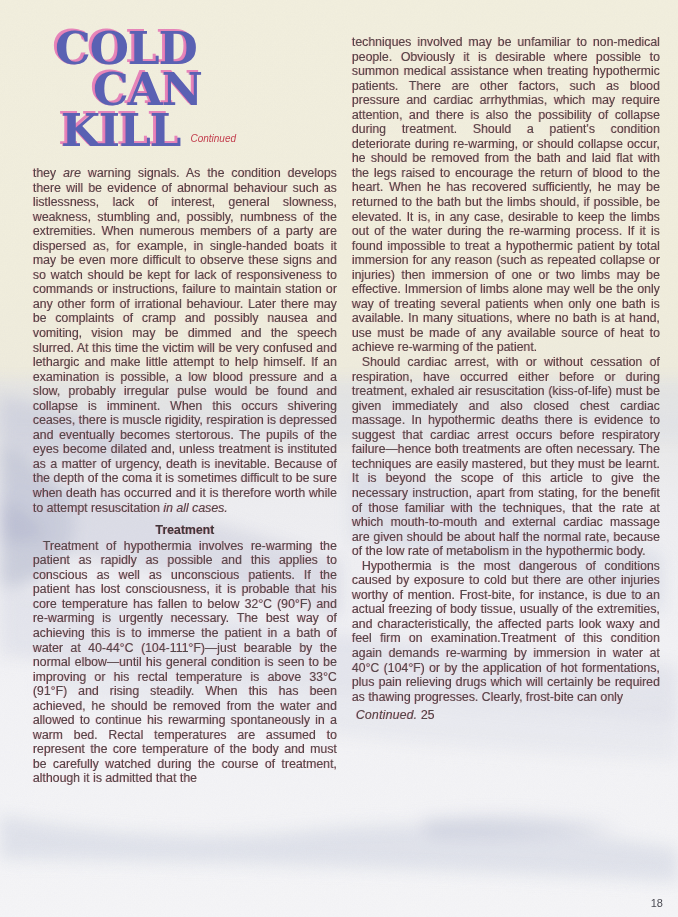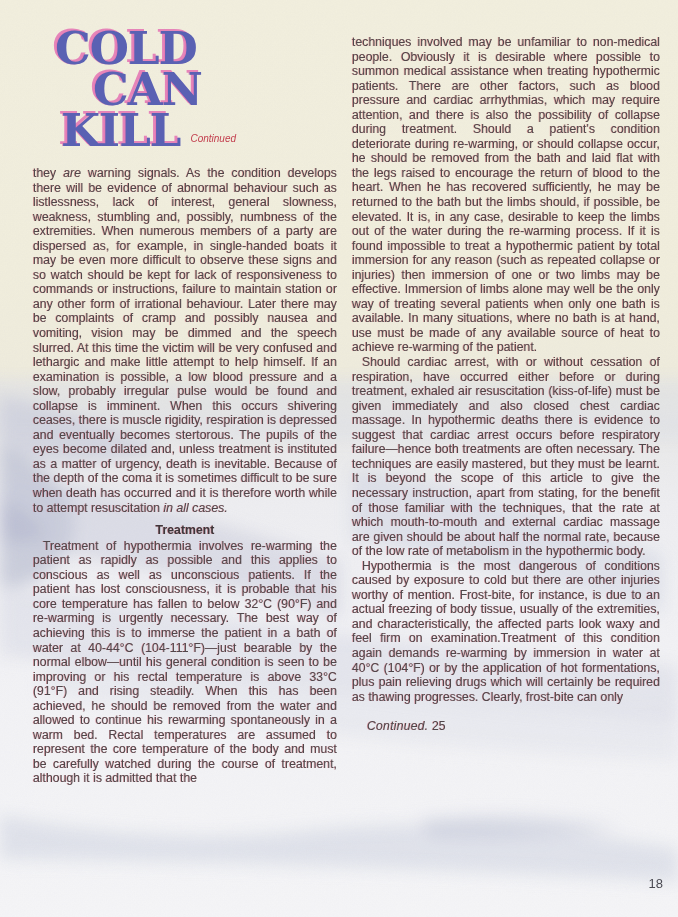--- a/index.html
+++ b/index.html
@@ -23,23 +23,23 @@
   .m2{margin-left:60px;}
   .m3{margin-left:28px;}
   .mast-continued{
     font-family:"Liberation Sans",sans-serif;font-weight:400;
     font-style:italic;font-size:10px;letter-spacing:0;
     color:#c23d4c;text-shadow:none;margin-left:10px;vertical-align:4px;}
   .para{margin:0;}
   .para.indent{text-indent:10px;}
   .heading{font-weight:700;color:#3e373b;margin:8px 0 1px 0;text-align:center;}
   .ital{font-style:italic;}
-  .continued-note{margin:15px;text-align:left;}
+  .continued-note{margin:4px;text-align:left;}
   .continued-note .ital{letter-spacing:0.2px;}
-  .page-number{position:absolute;right:15px;bottom:26px;font-size:13px;color:#4a4a52;
+  .page-number{position:absolute;right:15px;bottom:8px;font-size:11px;color:#4a4a52;
     font-family:"Liberation Sans",sans-serif;text-shadow:none;}
 </style>
 </head>
 <body>
 
 <div class="page">
 
   <svg class="bg-art" viewBox="0 0 678 917" xmlns="http://www.w3.org/2000/svg">
     <defs>
       <filter id="soft" x="-20%" y="-20%" width="140%" height="140%">

